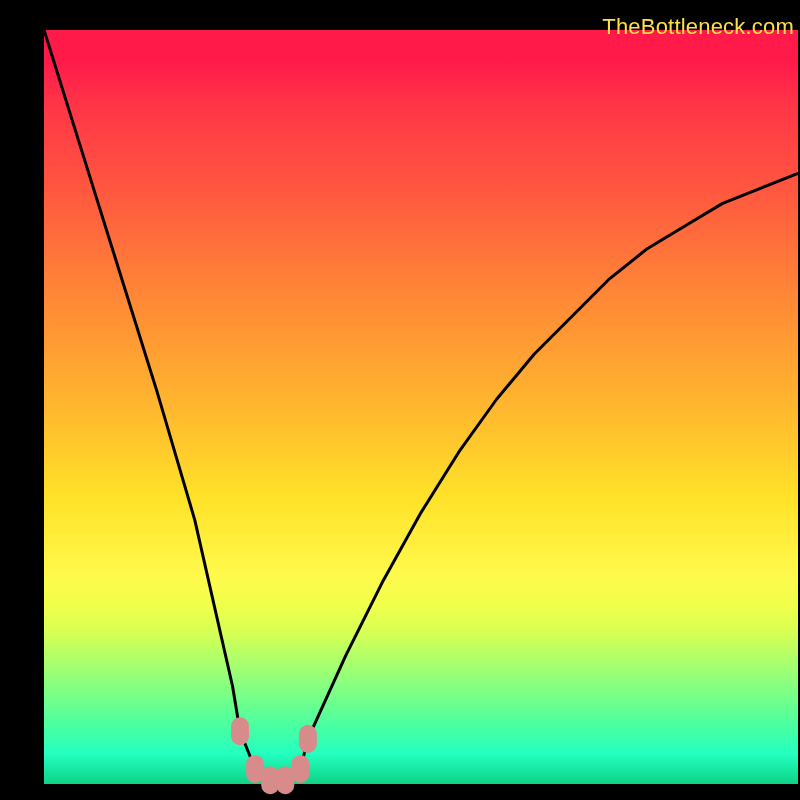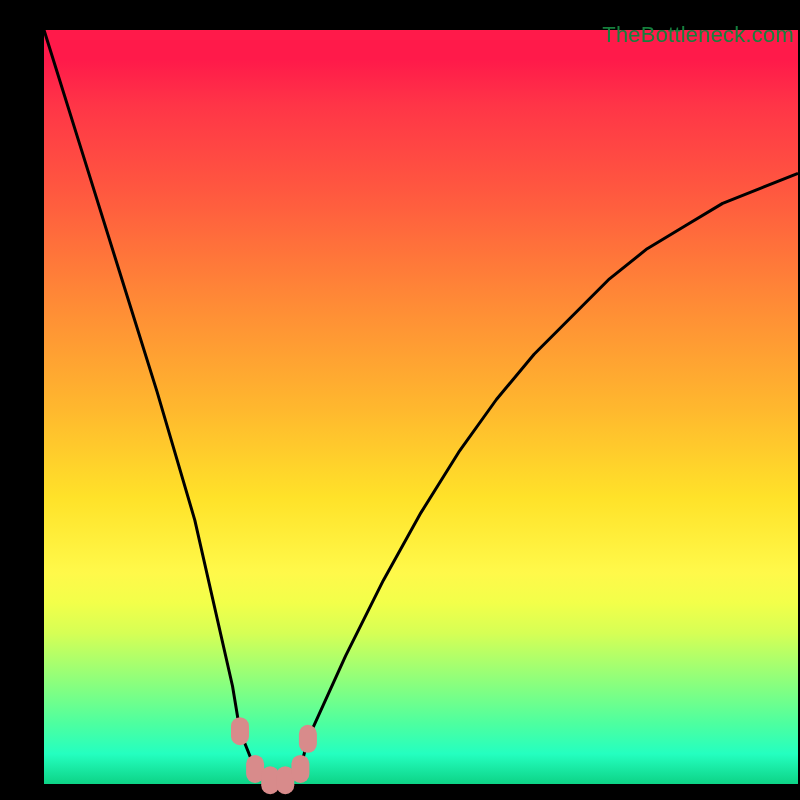--- a/index.html
+++ b/index.html
@@ -25,23 +25,23 @@
       #d6ff55 80%,
       #a8ff6e 84%,
       #7bff86 88%,
       #4dffa0 92%,
       #24ffc0 96%,
       #0dd386 100%);
   }
 
   .attribution {
     position: absolute;
-    top: 22px;
+    top: 14px;
     right: 6px;
-    color: #15803d;
+    color: #fde047;
     font-size: 22px;
     font-weight: 500;
     letter-spacing: 0.2px;
   }
 
   svg.overlay {
     position: absolute;
     left: 44px;
     top: 30px;
     width: 754px;

